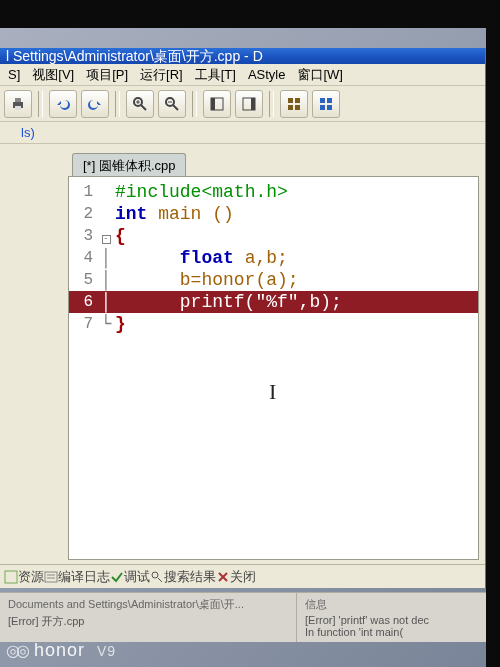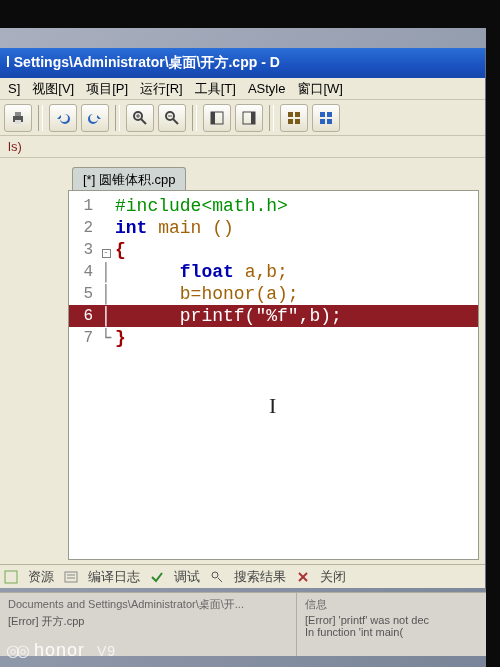--- a/index.html
+++ b/index.html
@@ -26,29 +26,29 @@
     width: 486px;     
     height: 540px;
     background: #ece9d8;       
     border-right: 1px solid #6b7184;
     display:flex;
     flex-direction:column;
   }
 
   
   .titlebar {
-    height: 30px;
+    height: 16px;
     background: linear-gradient(#2a6ed6, #1a52c0 60%, #1648ad);
     color:#fff;
     display:flex;
-    align-items:center;
+    align-items:flex-start;
     padding:0 6px;
     font-family: Tahoma, sans-serif;
     font-size: 14px;
-    font-weight: bold;
+    font-weight: normal;
     white-space: nowrap;
     overflow:hidden;
   }
 
   
   .menubar {
     height: 22px;
     background:#ece9d8;
     border-bottom:1px solid #c8c4b0;
     display:flex;
@@ -80,22 +80,22 @@
     font-size:14px; color:#333;
   }
   .tb-btn svg { width:16px; height:16px; }
 
   
   .panelbar {
     height: 22px;
     background:#ece9d8;
     border-bottom:1px solid #c8c4b0;
     font-size:13px;
-    color:#7f1d1d;
-    padding-left:8px;
+    color:#1d4ed8;
+    padding-left:21px;
     display:flex; align-items:center;
   }
 
   
   .editor-host {
     flex: 1 1 auto;
     padding: 8px 6px 4px 68px;  
     display:flex; flex-direction:column;
   }
   .tabstrip {
@@ -176,35 +176,34 @@
     font-size:22px;
   }
 
   
   .outbar {
     height: 24px;
     background:#ece9d8;
     border-top:1px solid #b6b29c;
     display:flex;
     align-items:center;
-    gap:10px;
     padding:0 4px;
     overflow:hidden;
     font-size:13px;
     color:#444;
   }
   .outbar .ico { width:14px;height:14px; }
 
   
   .infoband {
     position:absolute;
     top:592px;
     left:0;
     width:486px;
-    height:64px;
+    height:50px;
     background:#d8d4ce;
     border-top:1px solid #b0ac9f;
     display:flex;
     font-size:11px;
     color:#555;
   }
   .infoband .col { padding:4px 8px 0 8px; }
   .infoband .col.right { border-left:1px solid #b0ac9f; margin-left:auto; width:190px;}
   .infoband .hdr { color:#666; margin-bottom:2px; }
 

